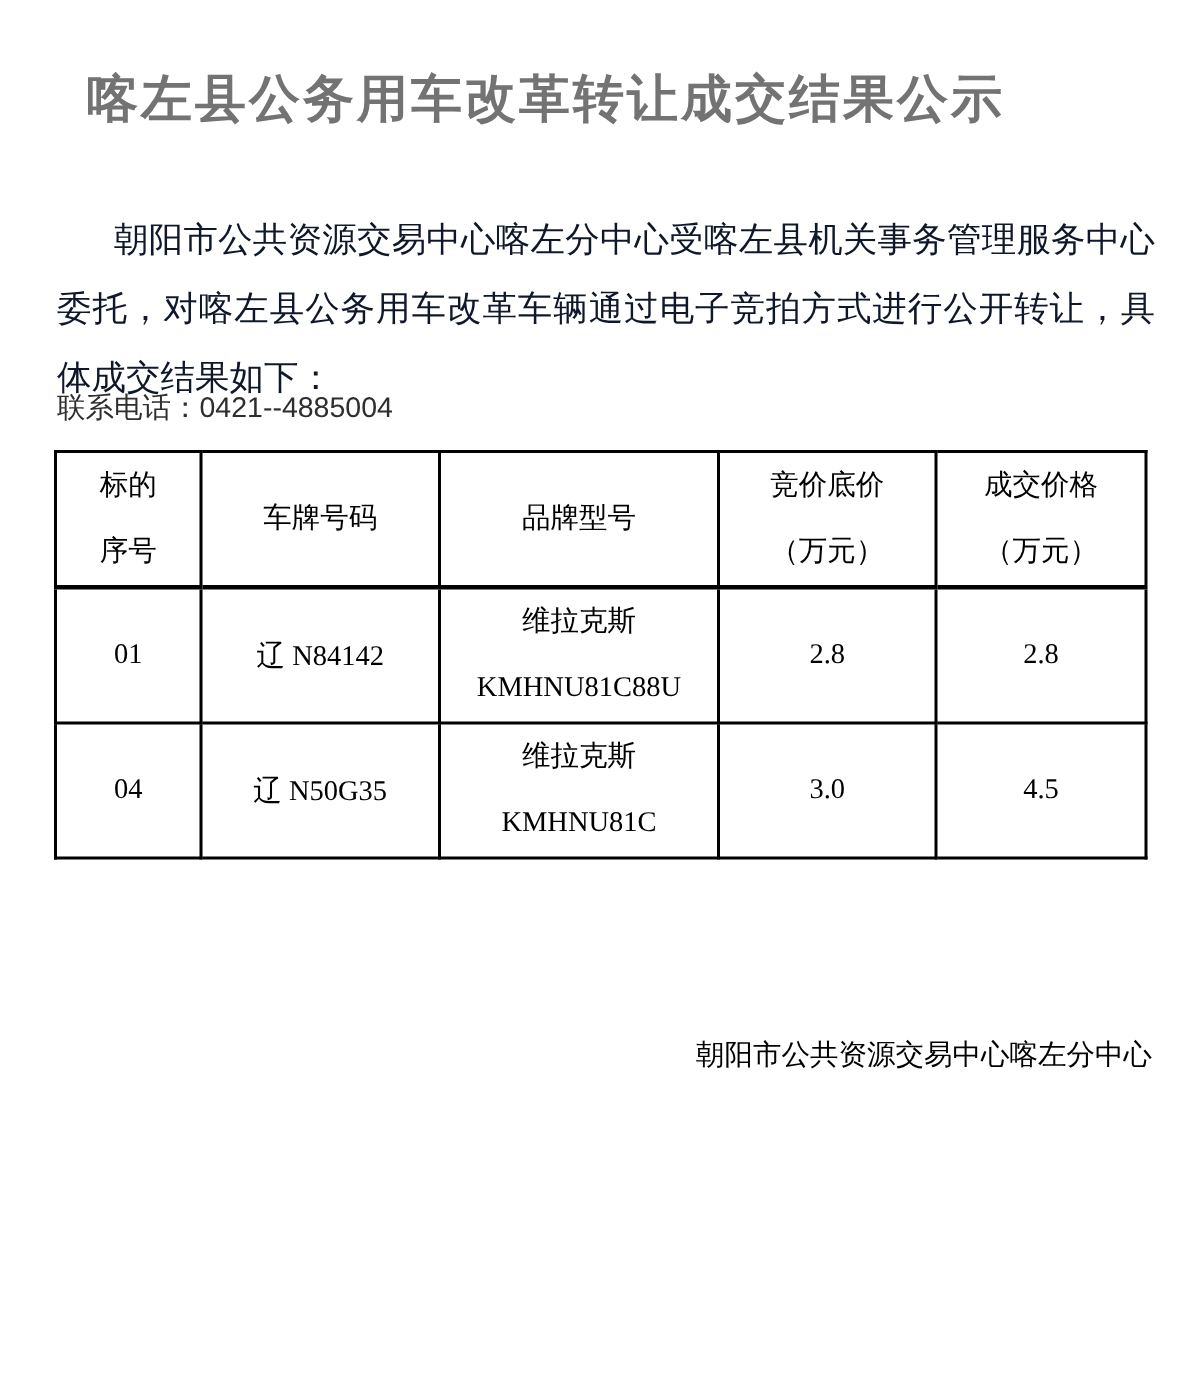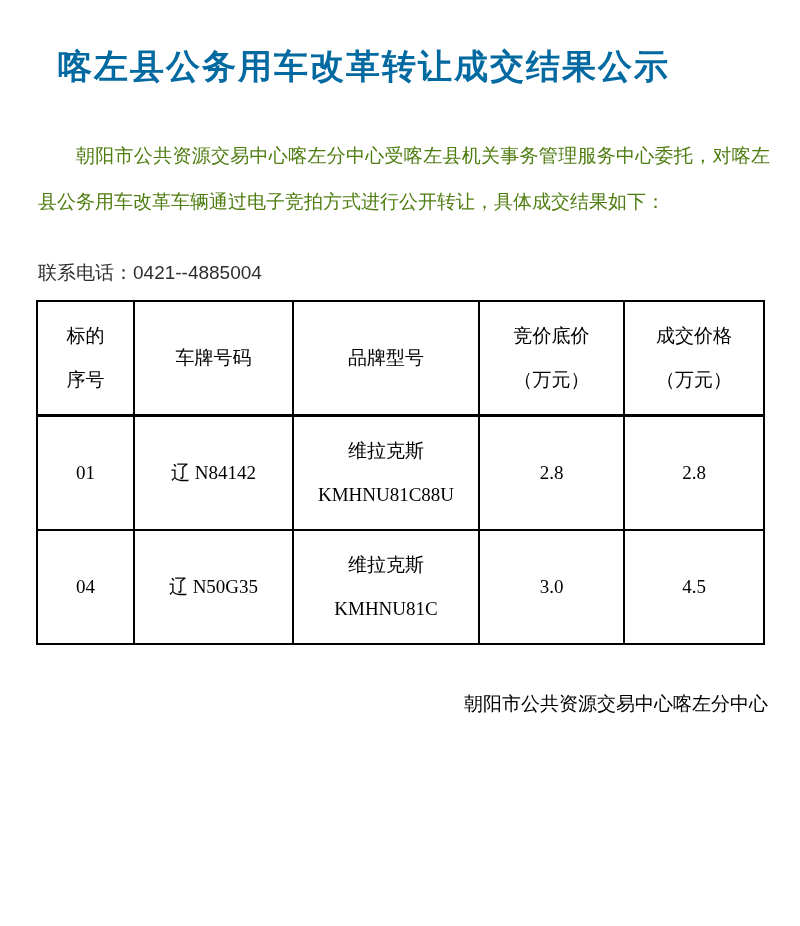--- a/index.html
+++ b/index.html
@@ -21,32 +21,32 @@
   .doc-title {
     position: absolute;
     top: 22px;
     left: 0;
     width: 728px;
     text-align: center;
     font-size: 34px;
     font-weight: bold;
     letter-spacing: 2px;
     line-height: 44px;
-    color: #0369a1;
+    color: #737373;
   }
   .intro {
     position: absolute;
     top: 114px;
     left: 38px;
     width: 732px;
-    font-size: 19px;
+    font-size: 23px;
     line-height: 46px;
     text-indent: 38px;
     text-align: justify;
-    color: #4d7c0f;
+    color: #0f172a;
   }
   .notice-line {
     position: absolute;
     left: 38px;
     font-size: 19px;
     line-height: 24px;
     color: #2e2e2e;
   }
   .notice-no { top: 209px; }
   .phone     { top: 261px; }
@@ -59,21 +59,21 @@
     border-collapse: collapse;
     table-layout: fixed;
   }
   table.results th,
   table.results td {
     border: 2px solid #000000;
     text-align: center;
     vertical-align: middle;
     font-size: 19px;
     font-weight: normal;
-    padding: 12px;
+    padding: 0;
     color: #000000;
   }
   table.results tr.head-row th {
     height: 88px;
     border-bottom: 3px solid #000000;
   }
   table.results tr.data-row-1 td { height: 84px; text-align: center; }
   table.results tr.data-row-2 td { height: 74px; }
   table.results tr.data-row-3 td { height: 77px; }
   .cell-line { line-height: 44px; }

